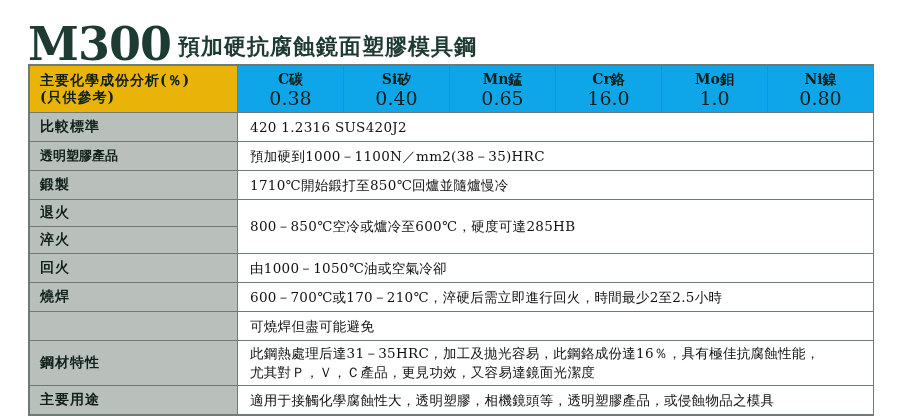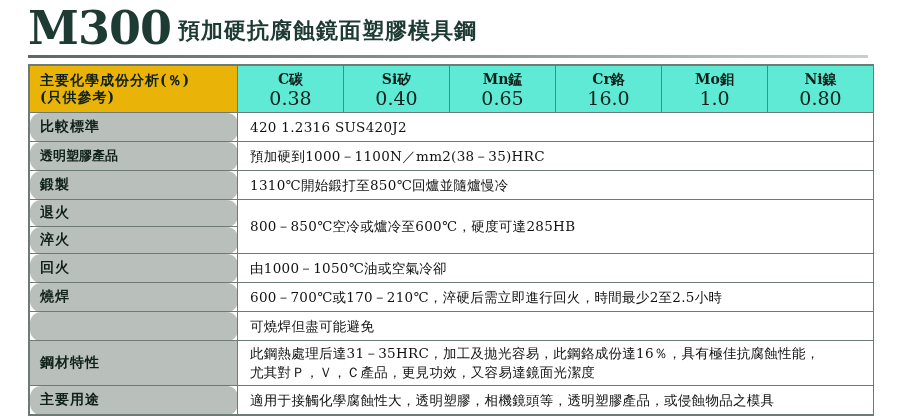--- a/index.html
+++ b/index.html
@@ -5,21 +5,21 @@
   html,body{margin:0;padding:0;}
   body{
     width:900px;height:416px;
     background:#ffffff;
     font-family:"DejaVu Sans","Liberation Sans",sans-serif;
     overflow:hidden;
     position:relative;
   }
   
   .header{
-    position:absolute;left:0;top:0;width:760px;height:56px;
+    position:absolute;left:0;top:16px;width:760px;height:56px;
   }
   .title-code{
     position:absolute;left:28px;top:2px;
     font-family:"DejaVu Serif","Liberation Serif",serif;
     font-weight:bold;
     font-size:46px;
     letter-spacing:-1px;
     color:#1d3a33;
     line-height:52px;
   }
@@ -70,41 +70,41 @@
     font-family:"DejaVu Serif","Liberation Serif",serif;
     font-weight:bold;
     font-size:14px;
     color:#10201b;
     padding:2px 0 2px 10px;
     letter-spacing:1px;
     white-space:nowrap;
     line-height:17px;
   }
   .elem{
-    background:#5eead4;
+    background:#0ea5e9;
     text-align:center;
     font-family:"DejaVu Serif","Liberation Serif",serif;
     font-size:14px;
     color:#10201b;
     padding:4px 0 4px 0;
     line-height:19px;
   }
   .elem .sym{display:block;font-weight:bold;}
   .elem .val{display:block;font-size:19px;}
   .val-cell{
     background:#ffffff;
     font-family:"DejaVu Serif","Liberation Serif",serif;
     font-size:13.5px;
     color:#111;
     padding:4px 12px 4px 12px;
     line-height:19px;
     letter-spacing:0.3px;
   }
   .val-cell.multi{padding-top:3px;padding-bottom:3px;}
-  .row-tall td{height:20px;border-radius:11px;}
+  .row-tall td{height:20px;}
   .gap{
     background:#b9bfbb;
     border-top:1px solid #6e7a74;
     border-bottom:1px solid #6e7a74;
   }
 </style>
 </head>
 <body>
 
 <div class="header">
@@ -162,21 +162,21 @@
     <td class="val-cell" colspan="6">420    1.2316    SUS420J2</td>
   </tr>
 
   <tr class="row-tall">
     <td class="lbl small">透明塑膠產品</td>
     <td class="val-cell" colspan="6">預加硬到1000－1100N／mm2(38－35)HRC</td>
   </tr>
 
   <tr class="row-tall">
     <td class="lbl">鍛製</td>
-    <td class="val-cell" colspan="6">1310℃開始鍛打至850℃回爐並隨爐慢冷</td>
+    <td class="val-cell" colspan="6">1710℃開始鍛打至850℃回爐並隨爐慢冷</td>
   </tr>
 
   <tr class="row-tall">
     <td class="lbl">退火</td>
     <td class="val-cell" colspan="6" rowspan="2">800－850℃空冷或爐冷至600℃，硬度可達285HB</td>
   </tr>
 
   <tr class="row-tall">
     <td class="lbl">淬火</td>
   </tr>

